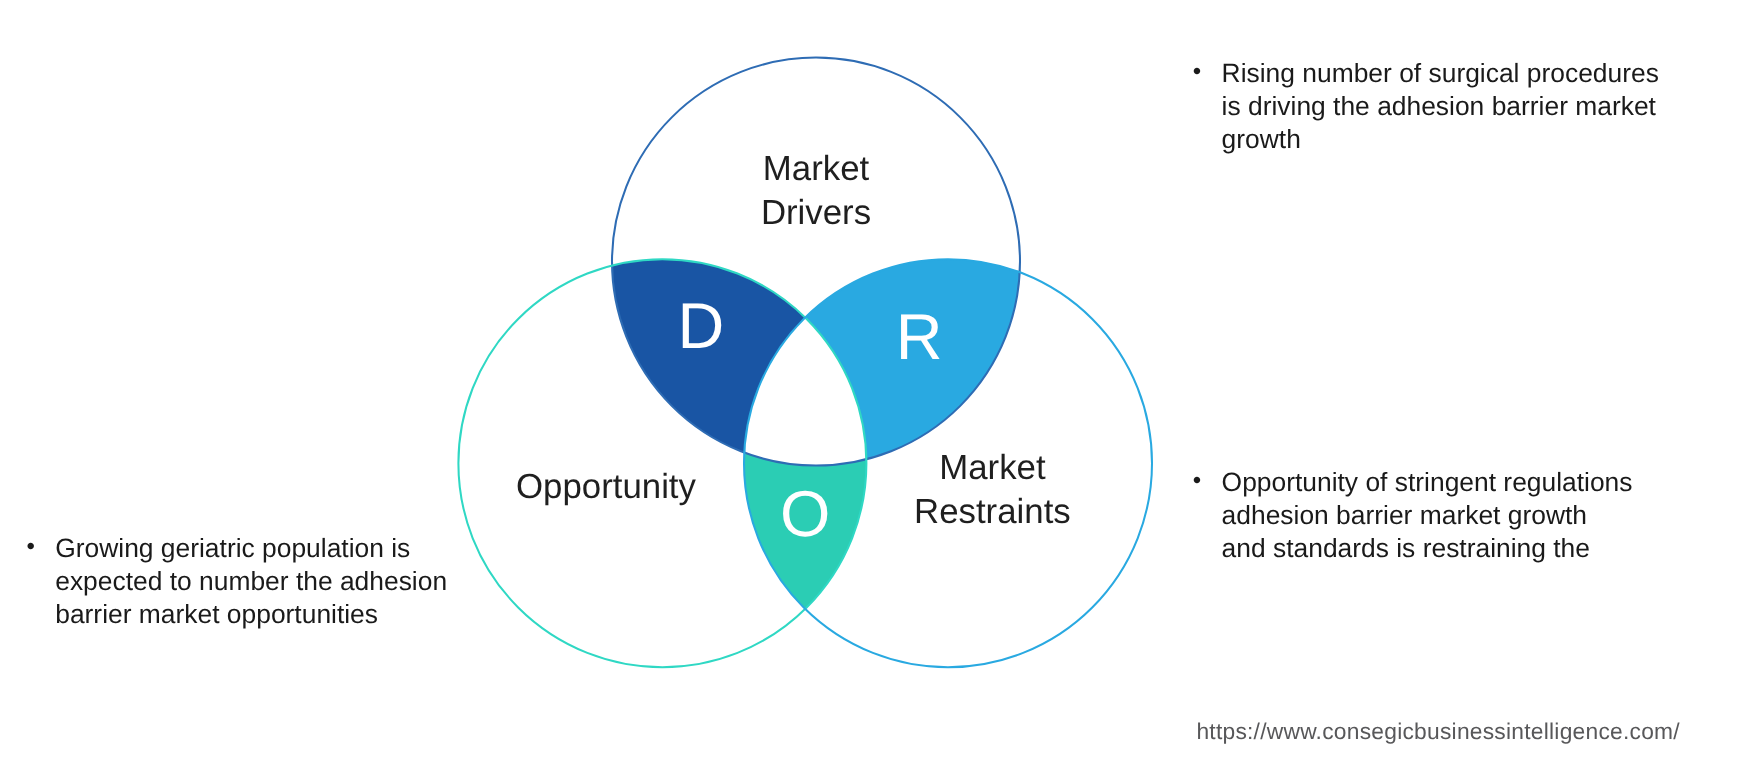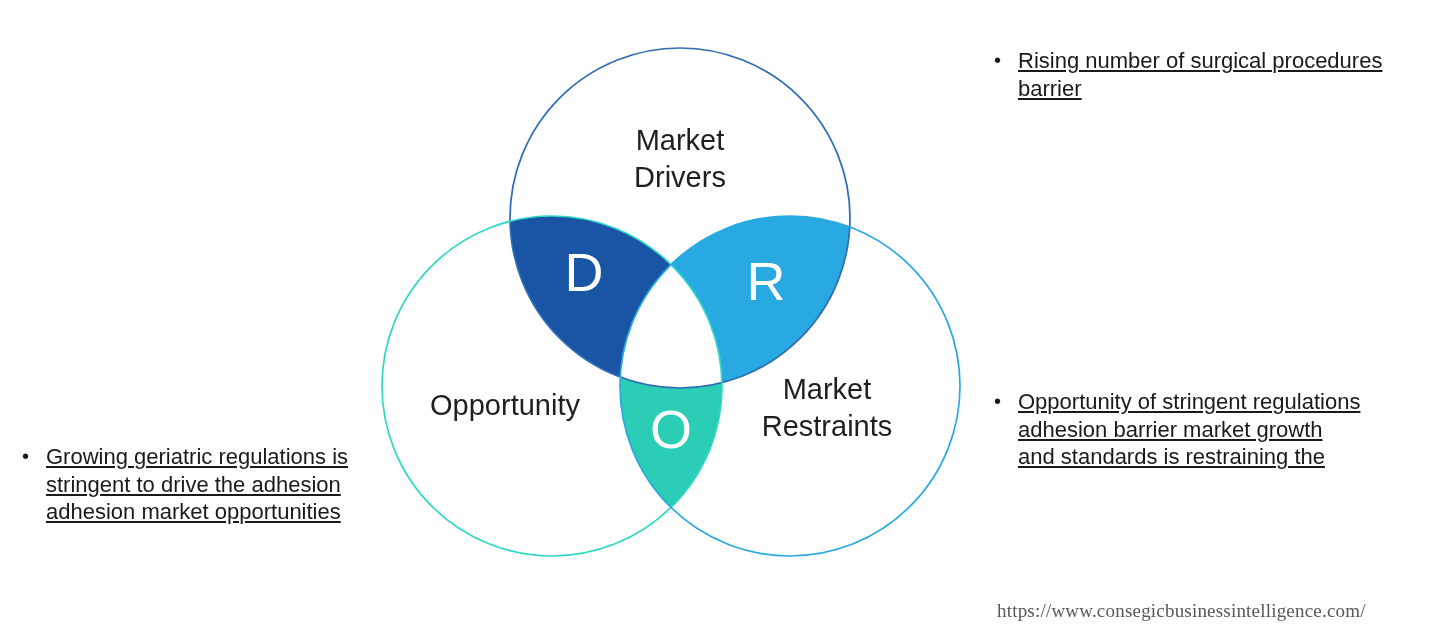--- a/index.html
+++ b/index.html
@@ -41,32 +41,31 @@
     font-size: 22px;
     line-height: 27.5px;
   }
   .note .bullet {
     font-size: 20px;
     line-height: 27.5px;
     width: 24px;
     flex: 0 0 24px;
     color: #1a1a1a;
   }
-  .note .line { display: block; text-decoration: underline; }
+  .note .line { display: block; }
   .note-driver     { left: 994px; top: 47px;  }
   .note-restraint  { left: 994px; top: 388px; }
   .note-opportunity{ left: 22px;  top: 443px; }
   .source-url {
     position: absolute;
     left: 997px;
     top: 600px;
     font-size: 19px;
     color: #58585a;
     letter-spacing: 0.2px;
-    font-family: Liberation Serif, serif;
   }
 </style>
 </head>
 <body>
 
 <div class="stage">
 
   <svg class="venn-svg" width="1453" height="643" viewBox="0 0 1453 643">
     <defs>
       <mask id="mask-d">
@@ -104,37 +103,38 @@
     <text class="venn-label" x="505" y="415" text-anchor="middle">Opportunity</text>
 
     <text class="venn-label" x="827" y="399" text-anchor="middle">Market</text>
     <text class="venn-label" x="827" y="436" text-anchor="middle">Restraints</text>
   </svg>
 
   <div class="note note-driver">
     <span class="bullet">•</span>
     <div class="note-text">
       <span class="line">Rising number of surgical procedures</span>
-      <span class="line">barrier</span>
+      <span class="line">is driving the adhesion barrier market</span>
+      <span class="line">growth</span>
     </div>
   </div>
 
   <div class="note note-restraint">
     <span class="bullet">•</span>
     <div class="note-text">
       <span class="line">Opportunity of stringent regulations</span>
       <span class="line">adhesion barrier market growth</span>
       <span class="line">and standards is restraining the</span>
     </div>
   </div>
 
   <div class="note note-opportunity">
     <span class="bullet">•</span>
     <div class="note-text">
-      <span class="line">Growing geriatric regulations is</span>
-      <span class="line">stringent to drive the adhesion</span>
-      <span class="line">adhesion market opportunities</span>
+      <span class="line">Growing geriatric population is</span>
+      <span class="line">expected to number the adhesion</span>
+      <span class="line">barrier market opportunities</span>
     </div>
   </div>
 
   <div class="source-url">https://www.consegicbusinessintelligence.com/</div>
 
 </div>
 
 </body></html>

